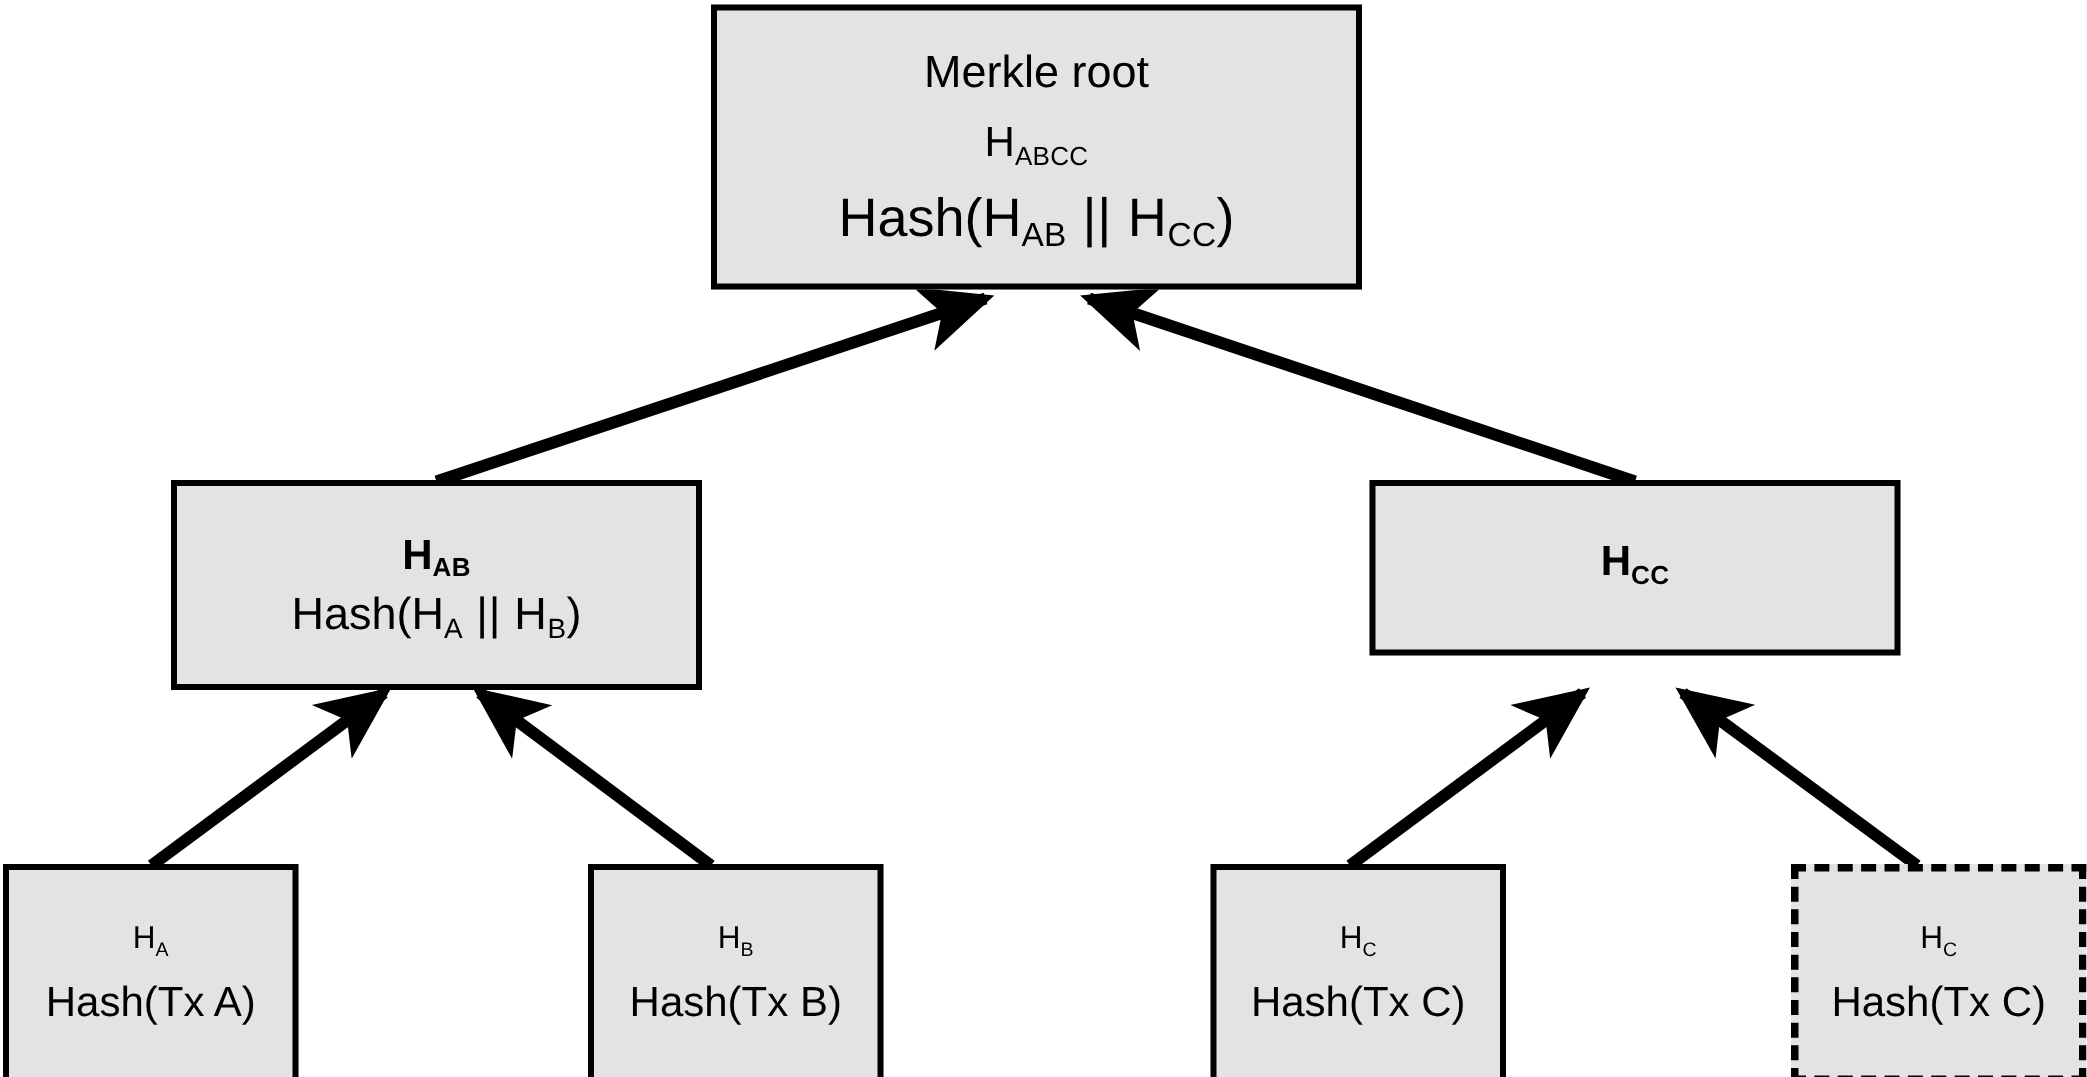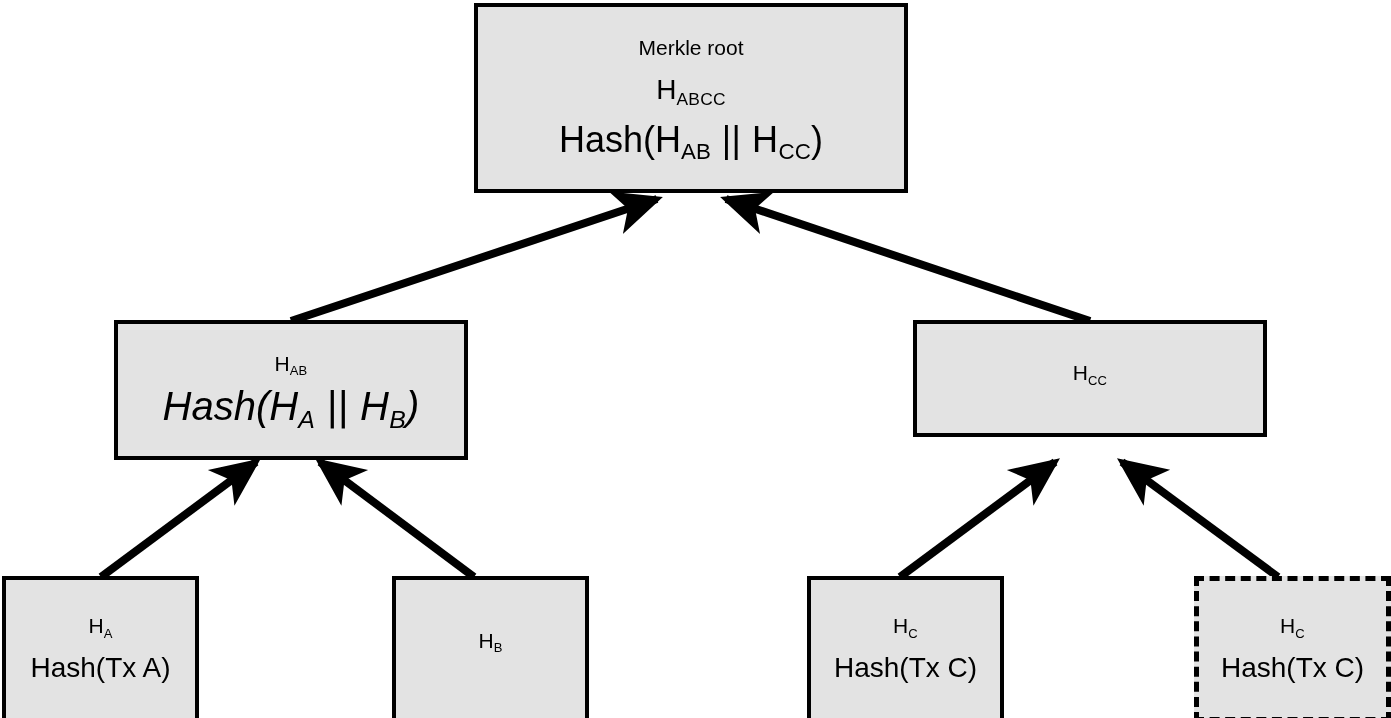--- a/index.html
+++ b/index.html
@@ -45,38 +45,38 @@
     border-style: dashed;
     border-width: 5px;
   }
   .node-line {
     line-height: 1.05;
     white-space: nowrap;
     font-weight: 400;
   }
   
   .root-title {
-    font-size: 21px;
+    font-size: 30px;
     margin-bottom: 16px;
   }
   .root-hash {
     font-size: 28px;
     margin-bottom: 16px;
   }
   .root-formula {
     font-size: 36px;
   }
   
   .mid-hash {
-    font-size: 21px;
+    font-size: 28px;
     margin-bottom: 10px;
+    font-weight: bold;
   }
   .mid-formula {
-    font-size: 40px;
-    font-style: italic;
+    font-size: 30px;
   }
   
   .leaf-hash {
     font-size: 21px;
     margin-bottom: 16px;
   }
   .leaf-formula {
     font-size: 28px;
   }
   sub {
@@ -144,20 +144,21 @@
     <div class="node-line leaf-hash">
       <span>H</span><sub>A</sub>
     </div>
     <div class="node-line leaf-formula">Hash(Tx A)</div>
   </div>
 
   <div class="node" style="left:392px; top:576px; width:197px; height:146px;">
     <div class="node-line leaf-hash">
       <span>H</span><sub>B</sub>
     </div>
+    <div class="node-line leaf-formula">Hash(Tx B)</div>
   </div>
 
   <div class="node" style="left:807px; top:576px; width:197px; height:146px;">
     <div class="node-line leaf-hash">
       <span>H</span><sub>C</sub>
     </div>
     <div class="node-line leaf-formula">Hash(Tx C)</div>
   </div>
 
   <div class="node dashed" style="left:1194px; top:576px; width:197px; height:146px;">

